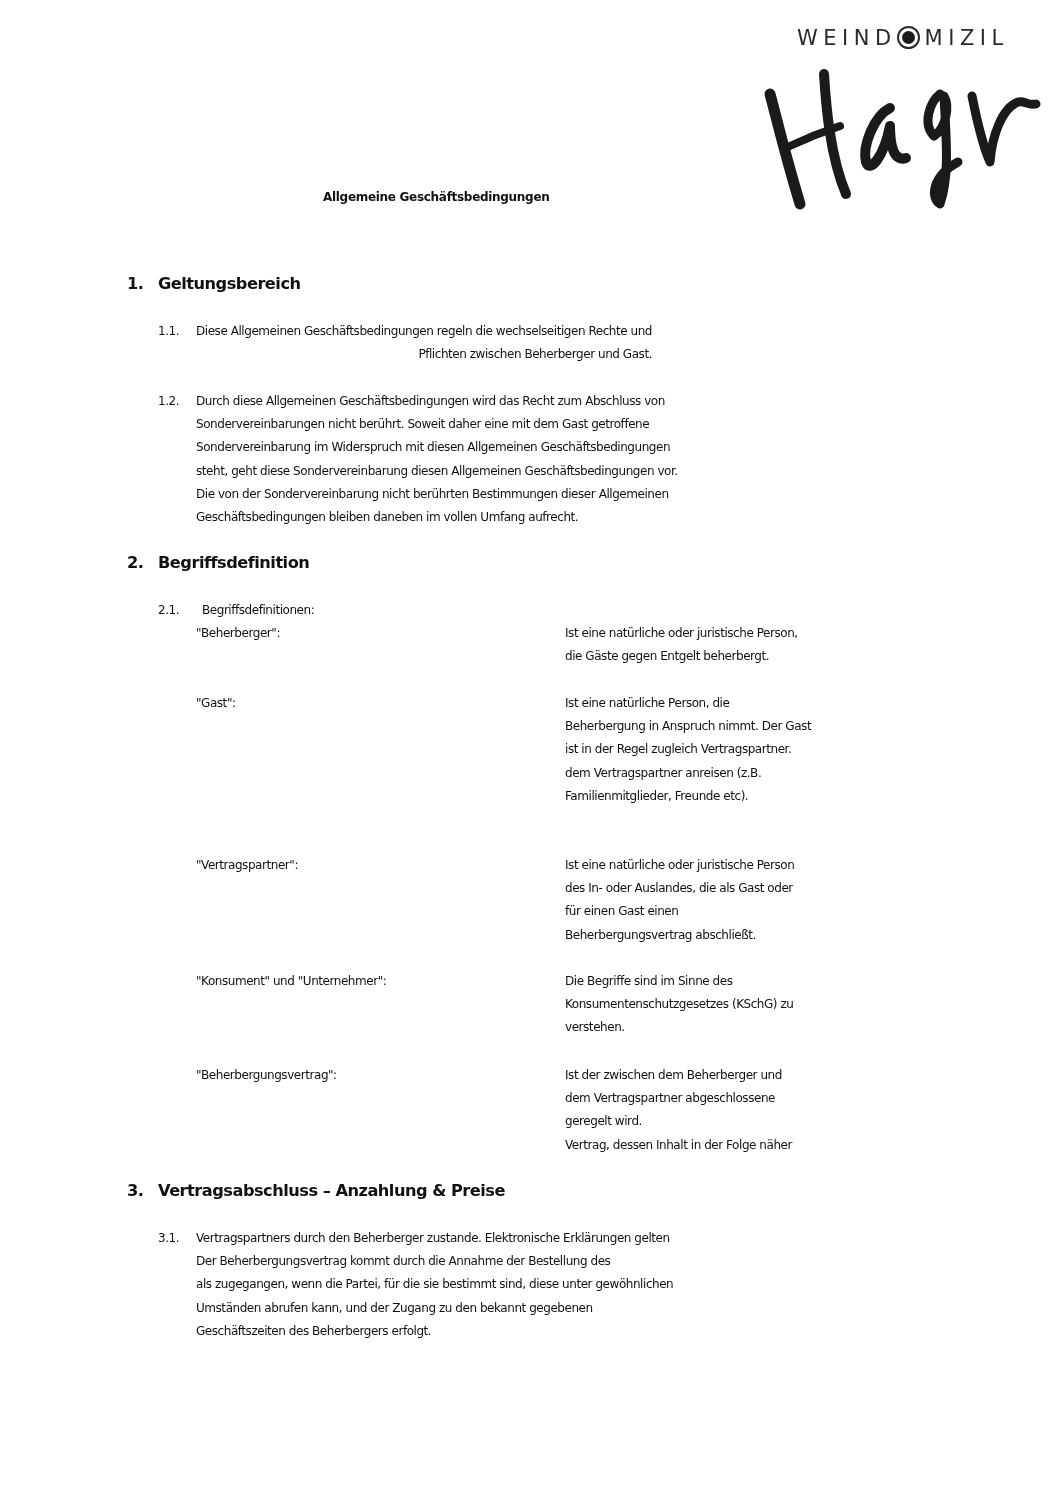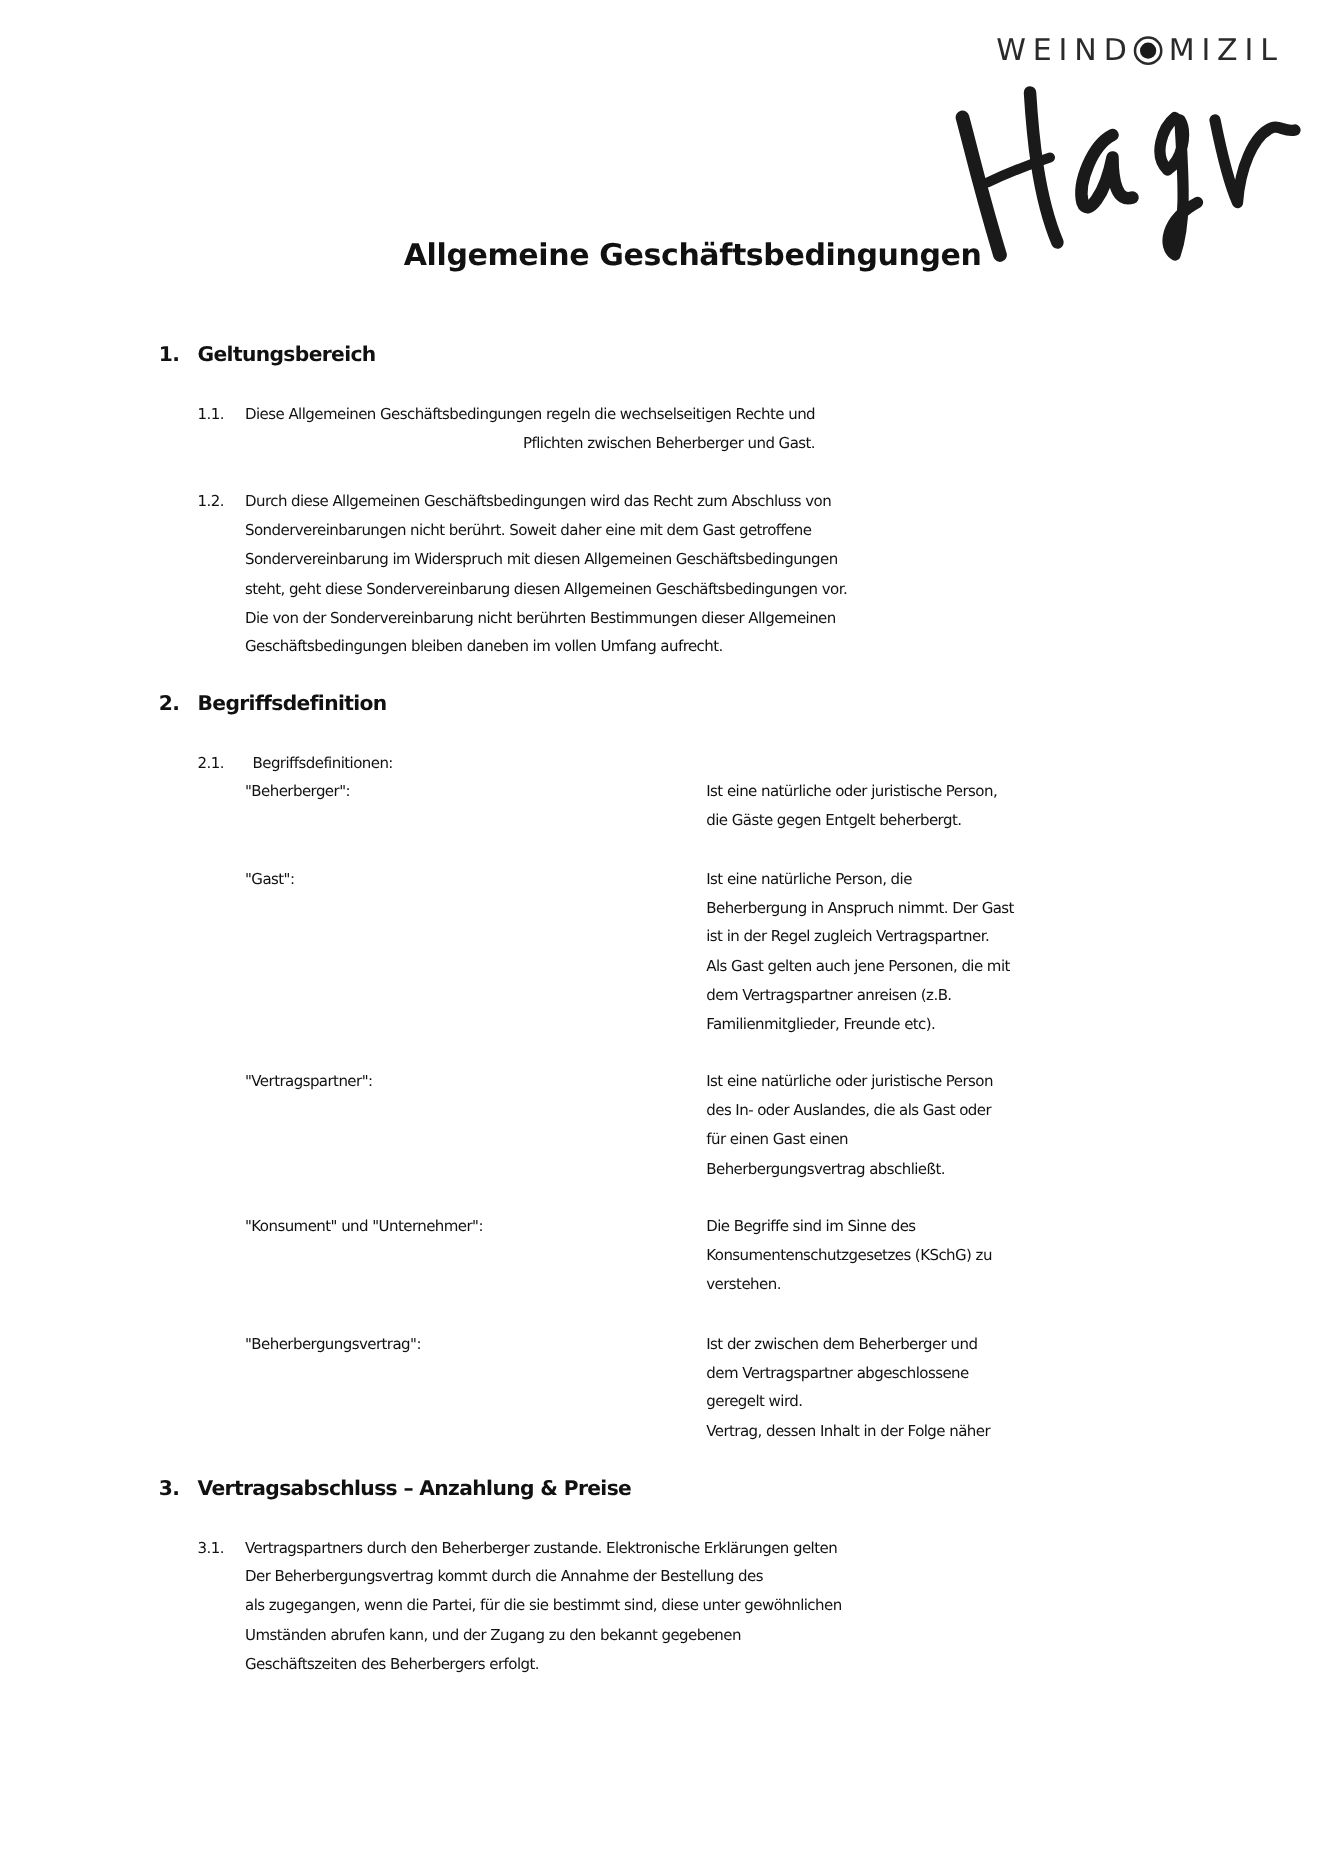--- a/index.html
+++ b/index.html
@@ -1,22 +1,22 @@
 <!DOCTYPE html>
 <html><head>
 <meta charset="utf-8">
 <style>
   html, body { margin: 0; padding: 0; background: #ffffff; }
   body { width: 1058px; height: 1497px; position: relative; overflow: hidden;
          font-family: "DejaVu Sans", sans-serif; color: #111111; }
   .abs { position: absolute; white-space: nowrap; }
   .txt { font-size: 12px; line-height: 23.2px; letter-spacing: -0.45px; }
-  .h1 { font-size: 24px; font-weight: bold; letter-spacing: -0.3px; }
+  .h1 { font-size: 12px; font-weight: bold; letter-spacing: -0.3px; }
   .h2 { font-size: 16.2px; font-weight: bold; letter-spacing: -0.5px; }
-  .logo-top { font-size: 24px; letter-spacing: 5.5px; color: #2a2a2a; font-weight: normal; }
+  .logo-top { font-size: 21px; letter-spacing: 5.5px; color: #2a2a2a; font-weight: normal; }
   .logo-dot { display: inline-block; width: 23px; height: 23px; border: 2px solid #2a2a2a;
               border-radius: 50%; position: relative; vertical-align: -4px; margin: 0 5px 0 0; box-sizing: border-box; }
   .logo-dot::after { content: ""; position: absolute; left: 3px; top: 3px; width: 13px; height: 13px;
               background: #1a1a1a; border-radius: 50%; }
   .line { display: block; height: 23.2px; }
 </style>
 </head>
 <body>
 
 <div class="abs logo-top" style="left:797px; top:26px;">
@@ -70,21 +70,20 @@
 <div class="abs txt" style="left:565px; top:622px;">
   <span class="line">Ist eine natürliche oder juristische Person,</span>
   <span class="line">die Gäste gegen Entgelt beherbergt.</span>
 </div>
 
 <div class="abs txt" style="left:196px; top:692px;">"Gast":</div>
 <div class="abs txt" style="left:565px; top:692px;">
   <span class="line">Ist eine natürliche Person, die</span>
   <span class="line">Beherbergung in Anspruch nimmt. Der Gast</span>
   <span class="line">ist in der Regel zugleich Vertragspartner.</span>
-  <span class="line">Als Gast gelten auch jene Personen, die mit</span>
   <span class="line">dem Vertragspartner anreisen (z.B.</span>
   <span class="line">Familienmitglieder, Freunde etc).</span>
 </div>
 
 <div class="abs txt" style="left:196px; top:854px;">"Vertragspartner":</div>
 <div class="abs txt" style="left:565px; top:854px;">
   <span class="line">Ist eine natürliche oder juristische Person</span>
   <span class="line">des In- oder Auslandes, die als Gast oder</span>
   <span class="line">für einen Gast einen</span>
   <span class="line">Beherbergungsvertrag abschließt.</span>

